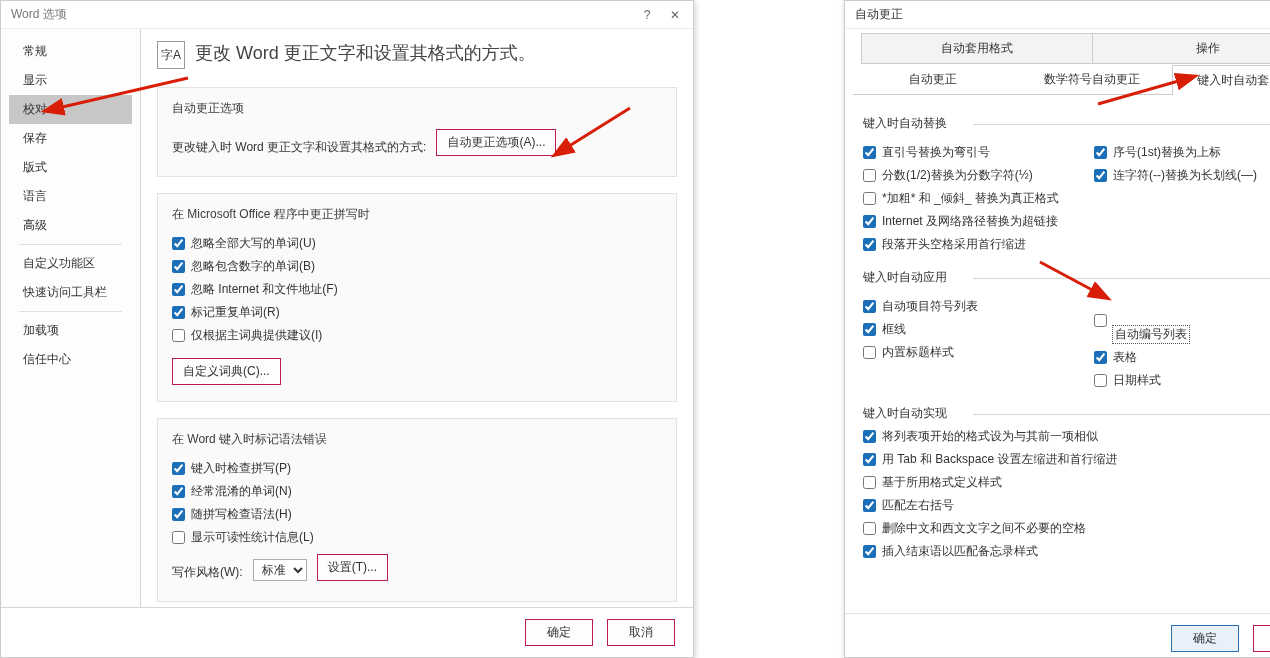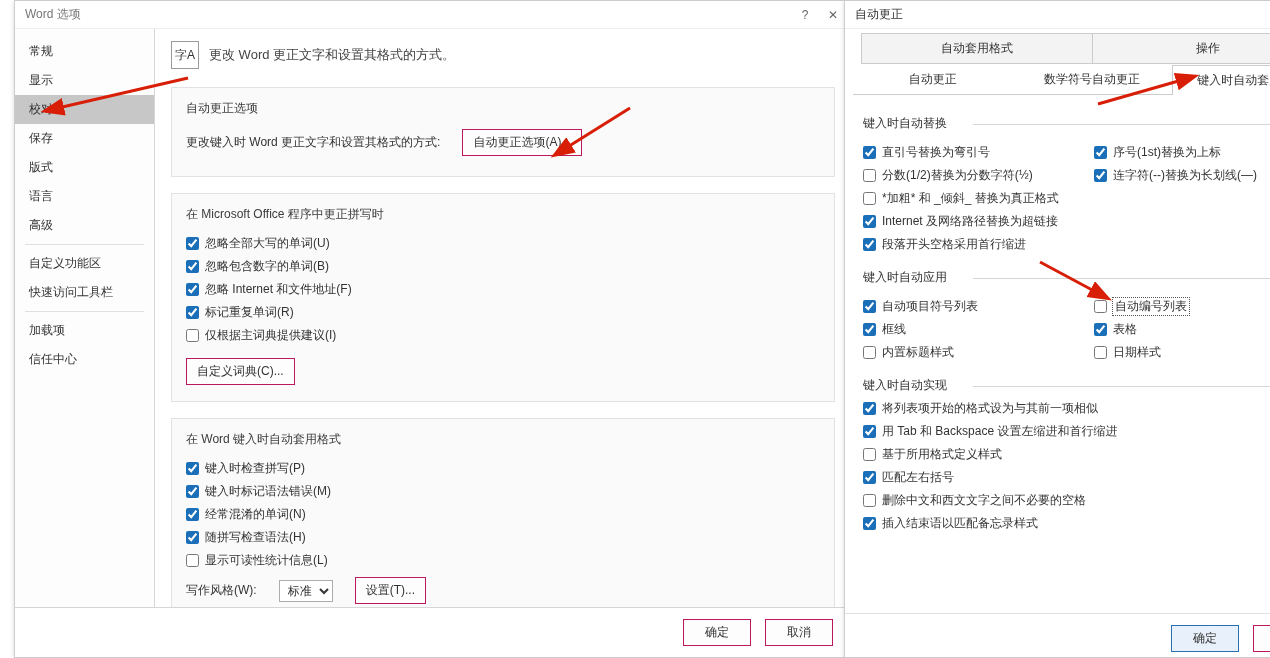--- a/index.html
+++ b/index.html
@@ -1,34 +1,34 @@
 <!DOCTYPE html>
 <html><head>
 <meta charset="utf-8">
 <style>
 *{box-sizing:border-box;margin:0;padding:0;font-family:"Microsoft YaHei",SimSun,Arial,sans-serif;font-size:12px;color:#333}
 body{background:#fff;width:1270px;height:658px;position:relative;overflow:hidden}
 .dialog{position:absolute;background:#fff;border:1px solid #ccc;box-shadow:1px 1px 6px rgba(0,0,0,.2)}
-.dlg-left{left:14px;top:0;width:838px;height:658px}
+.dlg-left{left:0;top:0;width:694px;height:658px}
 .dlg-right{left:844px;top:0;width:496px;height:658px}
 .titlebar{height:28px;display:flex;align-items:center;padding:0 4px 0 10px;border-bottom:1px solid #eee;background:#fff}
 .titlebar .title{color:#777;flex:1}
 .titlebar .tbtn{width:28px;height:20px;display:flex;align-items:center;justify-content:center;color:#666;cursor:pointer}
 .body-left{display:flex;height:calc(100% - 28px - 50px)}
-.sidebar{width:140px;border-right:1px solid #d6d6d6;padding:8px 0;background:#fdfdfd}
+.sidebar{width:140px;border-right:1px solid #d6d6d6;padding:8px 8px;background:#fdfdfd}
 .sidebar .item{padding:6px 14px;cursor:pointer}
 .sidebar .item.sel{background:#c7c7c7}
 .sidebar .sep{height:1px;background:#e0e0e0;margin:4px 10px}
 .main{flex:1;padding:12px 16px;overflow:auto}
-.hdr{display:flex;align-items:center;gap:10px;margin-bottom:18px}
+.hdr{display:flex;align-items:flex-start;gap:10px;margin-bottom:18px}
 .hdr-icon{width:28px;height:28px;border:1px solid #9a9a9a;display:flex;align-items:center;justify-content:center;font-size:10px;line-height:1;color:#555}
-.hdr-title{color:#444;font-size:13px}
+.hdr-title{color:#444;font-size:18px}
 .group{border:1px solid #e2e2e2;background:#fafafa;padding:12px 14px 16px;margin-bottom:16px}
 .group-title{color:#3b3b3b;margin-bottom:12px}
-.row{display:flex;align-items:center;gap:22px;margin:4px 0}
+.row{display:flex;align-items:flex-end;gap:10px;margin:4px 0}
 .btn{border:1px solid #be185d;background:#fdfdfd;padding:4px 10px;cursor:pointer}
 .chk{display:flex;align-items:center;gap:6px;margin:6px 0;cursor:pointer}
 .chk input{width:13px;height:13px;accent-color:#1a6fb8}
 select{border:1px solid #adadad;padding:2px 4px;background:#fff;height:22px}
 .footer{height:50px;border-top:1px solid #d6d6d6;display:flex;justify-content:flex-end;align-items:center;gap:14px;padding:0 18px}
 .footer .btn{min-width:68px;text-align:center}
 
 .tabs1{display:flex;border-bottom:1px solid #ccc;margin:4px 16px 0}
 .tabs1 .tab{flex:1;text-align:center;padding:6px 0;border:1px solid #ccc;border-bottom:none;background:#f3f3f3;cursor:pointer;margin-right:-1px}
 .tabs2{display:flex;margin:0 8px;border-bottom:1px solid #ccc}
@@ -104,29 +104,25 @@
               <span>标记重复单词(R)</span>
             </label>
             <label class="chk">
               <input type="checkbox" style="">
               <span>仅根据主词典提供建议(I)</span>
             </label>
           </div>
         <button class="btn" style="margin-top:8px">自定义词典(C)...</button>
       </div>
       <div class="group">
-        <div class="group-title">在 Word 键入时自动套用格式</div>
+        <div class="group-title">在 Word 键入时标记语法错误</div>
         <div id="g3checks">
             <label class="chk">
               <input type="checkbox" checked="" style="">
               <span>键入时检查拼写(P)</span>
-            </label>
-            <label class="chk">
-              <input type="checkbox" checked="" style="">
-              <span>键入时标记语法错误(M)</span>
             </label>
             <label class="chk">
               <input type="checkbox" checked="" style="">
               <span>经常混淆的单词(N)</span>
             </label>
             <label class="chk">
               <input type="checkbox" checked="" style="">
               <span>随拼写检查语法(H)</span>
             </label>
             <label class="chk">
@@ -212,21 +208,21 @@
             <span>框线</span>
           </label>
           <label class="chk">
             <input type="checkbox" style="">
             <span>内置标题样式</span>
           </label>
         </div>
         <div>
           <label class="chk">
             <input type="checkbox" style="">
-            <span style="outline: rgb(85, 85, 85) dotted 1px; padding: 0px 2px;">自动编号列表</span>
+            <span style="outline: rgb(85, 85, 85) dotted 1px; padding: 0px 2px; margin-top: 28px;">自动编号列表</span>
           </label>
           <label class="chk">
             <input type="checkbox" checked="" style="">
             <span>表格</span>
           </label>
           <label class="chk">
             <input type="checkbox" style="">
             <span>日期样式</span>
           </label>
         </div>

